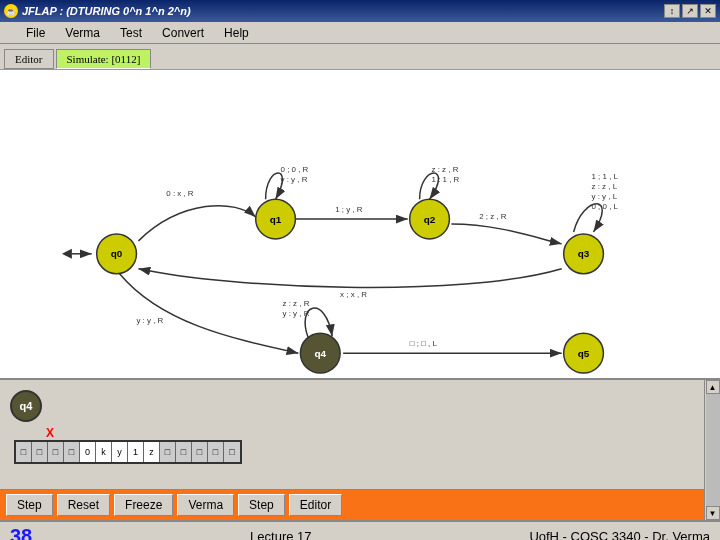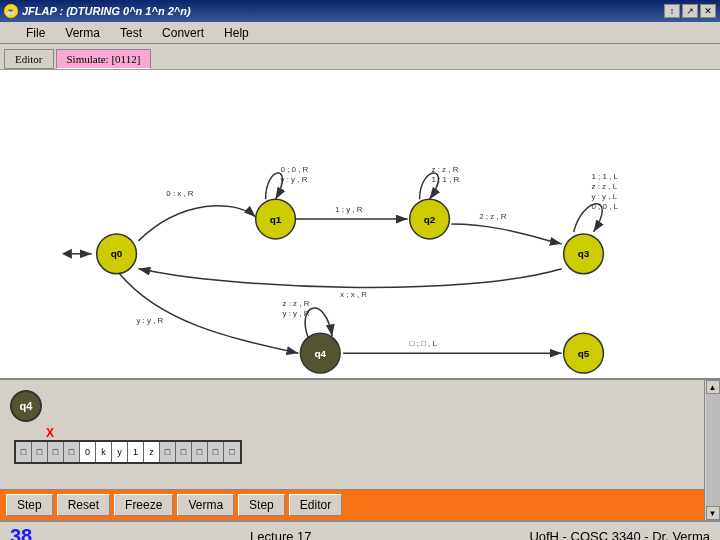--- a/index.html
+++ b/index.html
@@ -87,21 +87,21 @@
     .tab {
       padding: 3px 10px;
       font-size: 11px;
       border: 1px solid #888;
       background: #d4d0c8;
       cursor: pointer;
       margin-right: 2px;
       font-family: Liberation Serif, serif;
     }
     .tab.active {
-      background: #f9a8d4;
+      background: #bef264;
       border-bottom: 1px solid white;
       font-weight: normal;
     }
 
     
     .diagram-area {
       background: white;
       width: 100%;
       height: 310px;
       position: relative;

